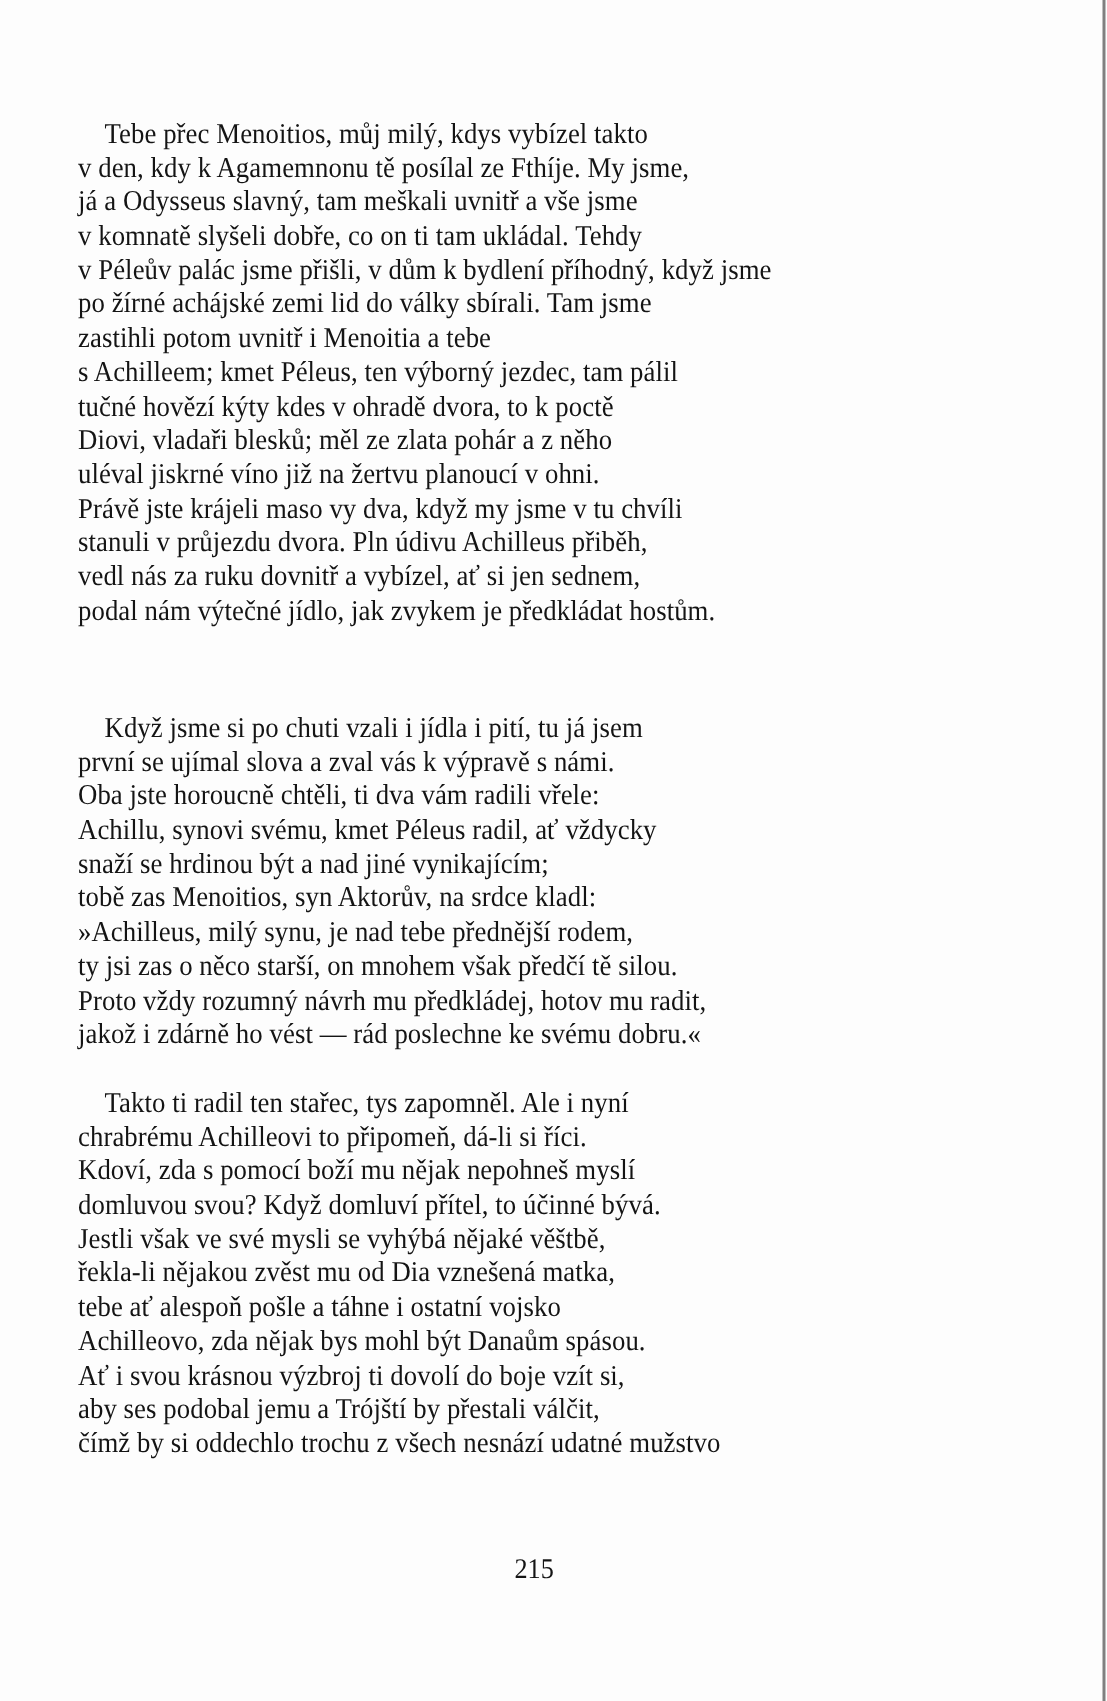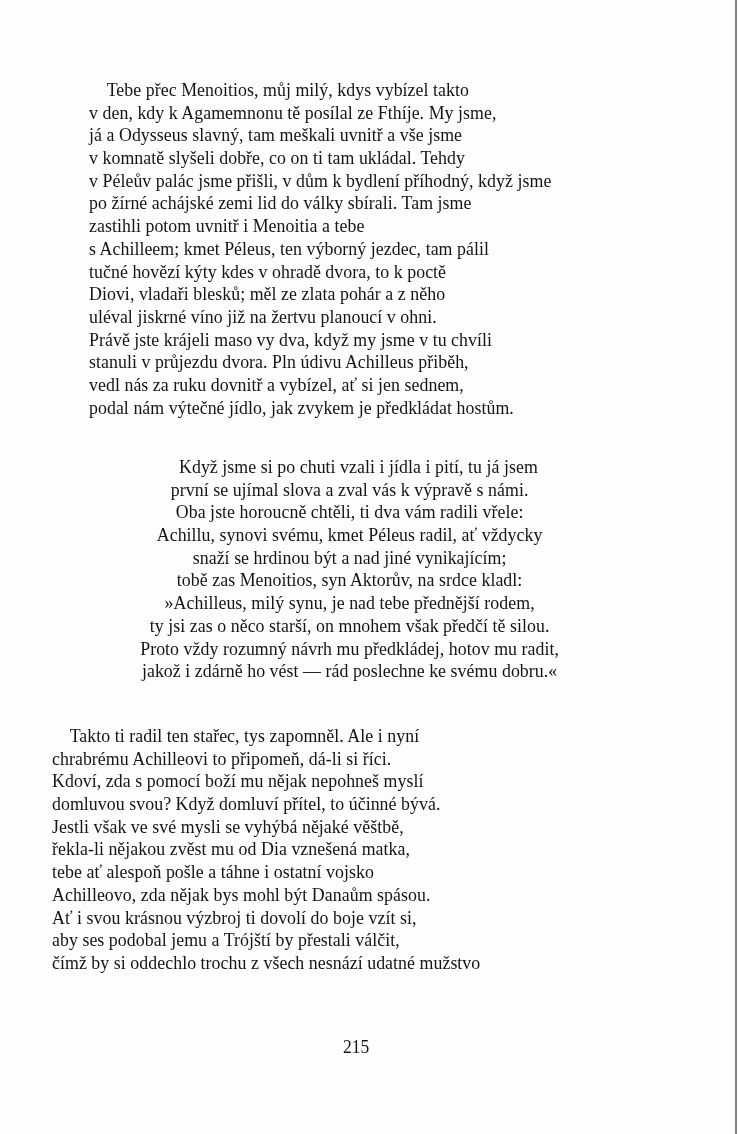--- a/index.html
+++ b/index.html
@@ -43,22 +43,22 @@
       font-family: "Liberation Serif", "DejaVu Serif", serif;
       font-size: 19.2px;
       letter-spacing: 0.05px;
       white-space: nowrap;
       transform: scaleX(0.93);
       transform-origin: left center;
     }
     .verse.indent {
       padding-left: 19px;
     }
-    #stanza-1 { top: 79px; margin-left: 37px; }
-    #stanza-2 { top: 456px; text-align: center; }
+    #stanza-1 { top: 79px; }
+    #stanza-2 { top: 475px; }
     #stanza-3 { top: 725px; }
     .page-number {
       position: absolute;
       left: 343px;
       top: 1036px;
       width: 40px;
       text-align: left;
       font-family: "Liberation Serif", "DejaVu Serif", serif;
       font-size: 19px;
       line-height: 22px;

